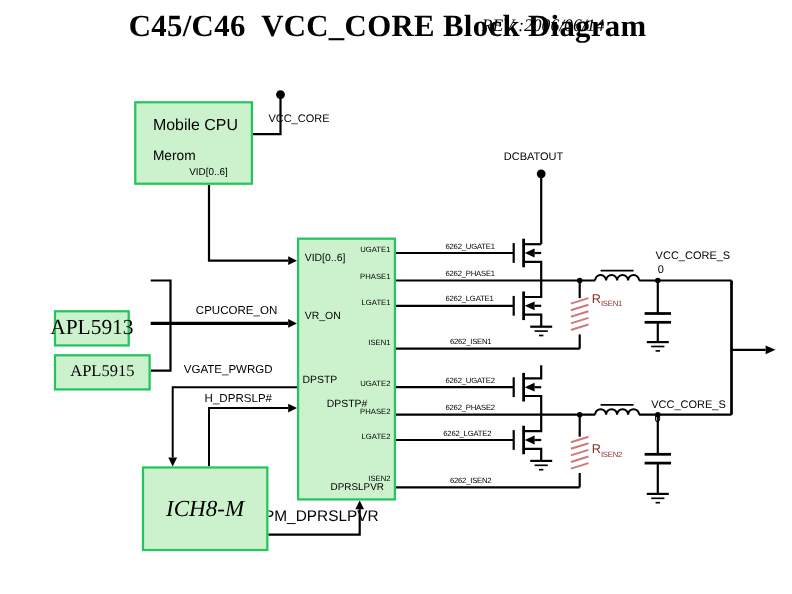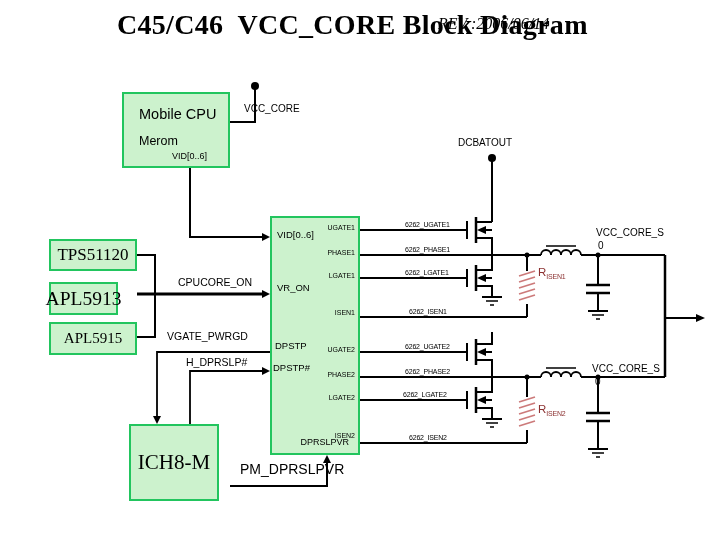--- a/index.html
+++ b/index.html
@@ -236,38 +236,35 @@
 
   <div class="abs rlabel" style="left:538px;top:266px;"><span>R</span><sub>ISEN1</sub></div>
   <div class="abs rlabel" style="left:538px;top:403px;"><span>R</span><sub>ISEN2</sub></div>
 
   <div class="gbox" style="left:122px;top:92px;width:108px;height:76px;">
     <div class="abs" style="left:15px;top:12px;font-size:14.5px;">Mobile CPU</div>
     <div class="abs" style="left:15px;top:40px;font-size:12.5px;">Merom</div>
     <div class="abs pin9" style="left:48px;top:57px;">VID[0..6]</div>
   </div>
 
-  <div class="gbox center-flex serifname" style="left:49px;top:239px;width:88px;height:32px;font-size:17px;">
-    <span>TPS51120</span>
-  </div>
   <div class="gbox center-flex serifname" style="left:49px;top:282px;width:69px;height:33px;font-size:19.5px;">
     <span>APL5913</span>
   </div>
   <div class="gbox center-flex serifname" style="left:49px;top:322px;width:88px;height:33px;font-size:15px;">
     <span>APL5915</span>
   </div>
-  <div class="gbox center-flex serifname" style="left:129px;top:424px;width:90px;height:77px;font-size:21px;">
+  <div class="gbox center-flex serifname" style="left:129px;top:424px;width:115px;height:77px;font-size:21px;font-style:italic;">
     <span>ICH8-M</span>
   </div>
 
   <div class="gbox gbox-thick" style="left:270px;top:216px;width:90px;height:239px;">
     <div class="abs pin95" style="left:5px;top:11px;">VID[0..6]</div>
     <div class="abs pin95" style="left:5px;top:64px;">VR_ON</div>
     <div class="abs pin95" style="left:3px;top:122px;">DPSTP</div>
-    <div class="abs pin95" style="left:1px;top:144px;">DPSTP#</div>
+    <div class="abs pin95" style="left:1px;top:144px;padding-left:24px;">DPSTP#</div>
     <div class="abs pin9" style="right:9px;top:219px;">DPRSLPVR</div>
     <div class="abs pin7" style="right:3px;top:6px;">UGATE1</div>
     <div class="abs pin7" style="right:3px;top:31px;">PHASE1</div>
     <div class="abs pin7" style="right:3px;top:54px;">LGATE1</div>
     <div class="abs pin7" style="right:3px;top:91px;">ISEN1</div>
     <div class="abs pin7" style="right:3px;top:128px;">UGATE2</div>
     <div class="abs pin7" style="right:3px;top:153px;">PHASE2</div>
     <div class="abs pin7" style="right:3px;top:176px;">LGATE2</div>
     <div class="abs pin7" style="right:3px;top:214px;">ISEN2</div>
   </div>

